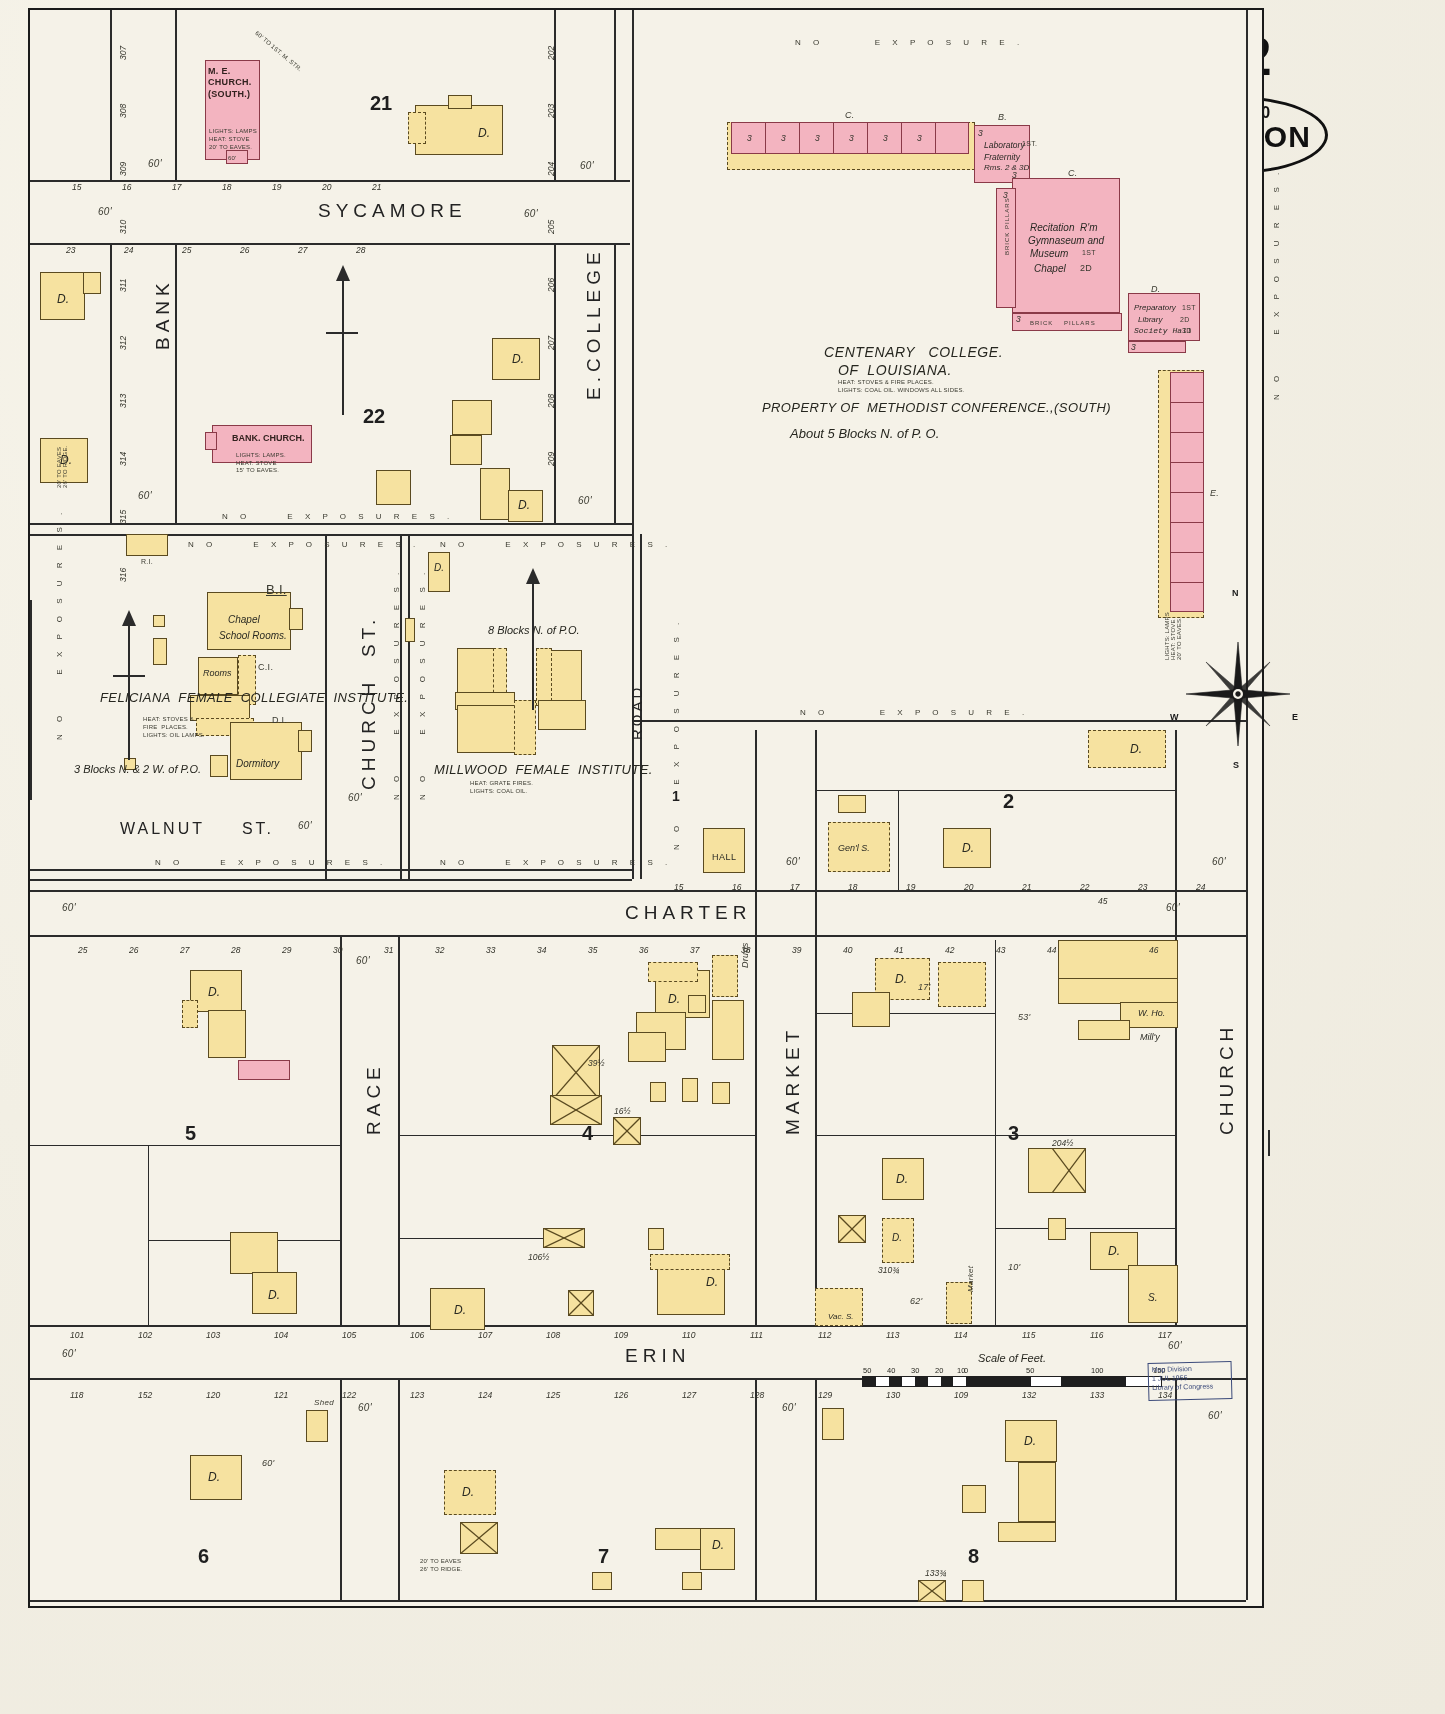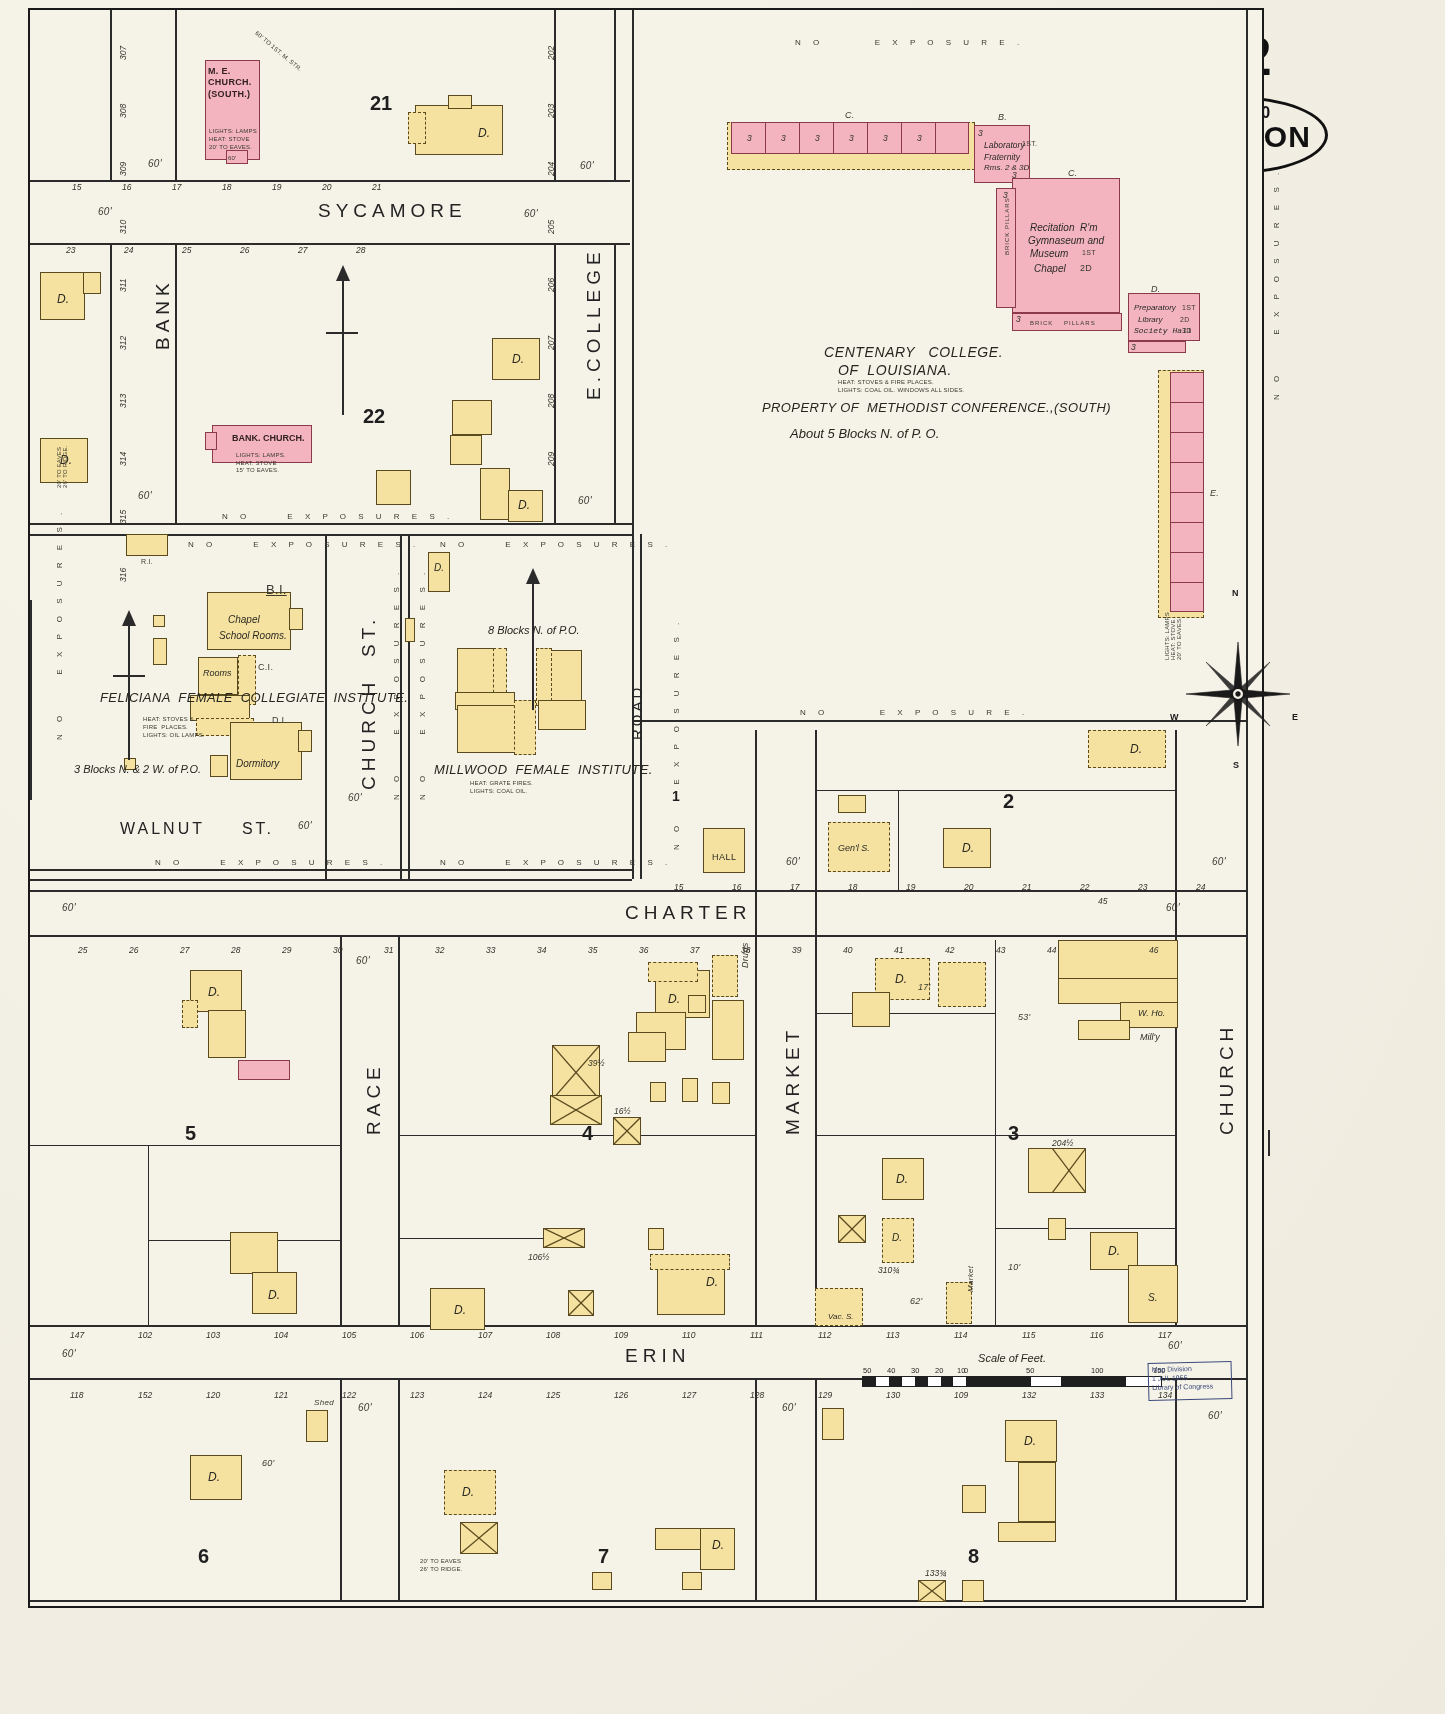--- a/index.html
+++ b/index.html
@@ -564,21 +564,21 @@
       <div class="lbl num" style="left: 792px; top: 945px;">39</div>
       <div class="lbl num" style="left: 843px; top: 945px;">40</div>
       <div class="lbl num" style="left: 894px; top: 945px;">41</div>
       <div class="lbl num" style="left: 945px; top: 945px;">42</div>
       <div class="lbl num" style="left: 996px; top: 945px;">43</div>
       <div class="lbl num" style="left: 1047px; top: 945px;">44</div>
       <div class="lbl num" style="left: 1098px; top: 896px;">45</div>
       <div class="lbl num" style="left: 1149px; top: 945px;">46</div>
     </div>
   <div id="lotnums-erin">
-      <div class="lbl num" style="left: 70px; top: 1330px;">147</div>
+      <div class="lbl num" style="left: 70px; top: 1330px;">101</div>
       <div class="lbl num" style="left: 138px; top: 1330px;">102</div>
       <div class="lbl num" style="left: 206px; top: 1330px;">103</div>
       <div class="lbl num" style="left: 274px; top: 1330px;">104</div>
       <div class="lbl num" style="left: 342px; top: 1330px;">105</div>
       <div class="lbl num" style="left: 410px; top: 1330px;">106</div>
       <div class="lbl num" style="left: 478px; top: 1330px;">107</div>
       <div class="lbl num" style="left: 546px; top: 1330px;">108</div>
       <div class="lbl num" style="left: 614px; top: 1330px;">109</div>
       <div class="lbl num" style="left: 682px; top: 1330px;">110</div>
       <div class="lbl num" style="left: 750px; top: 1330px;">111</div>

